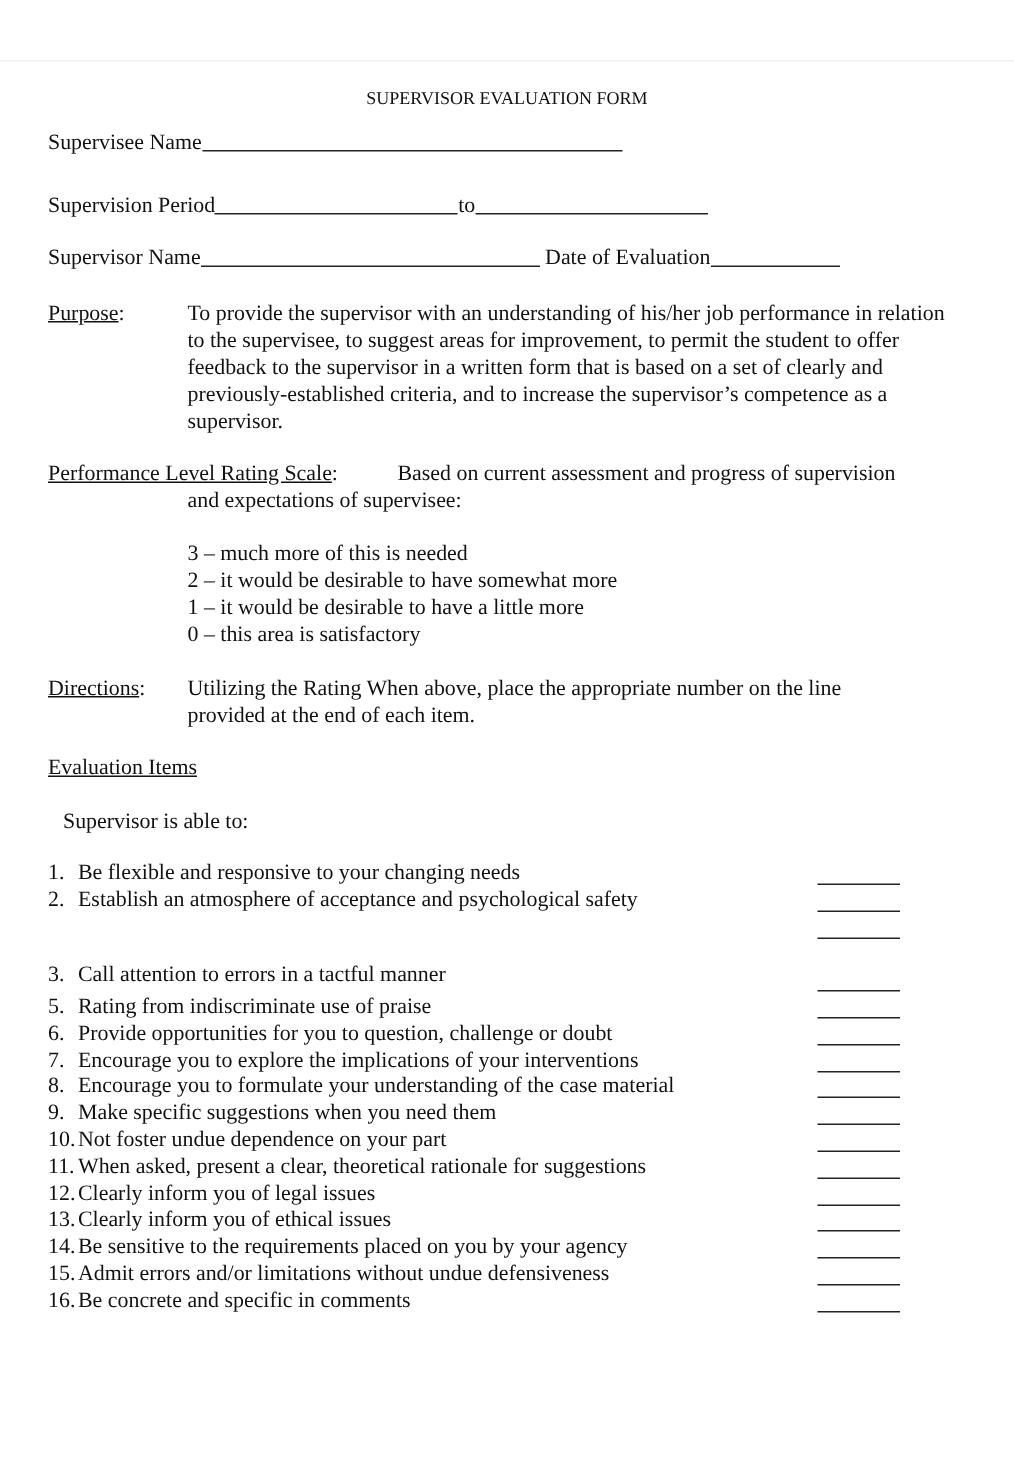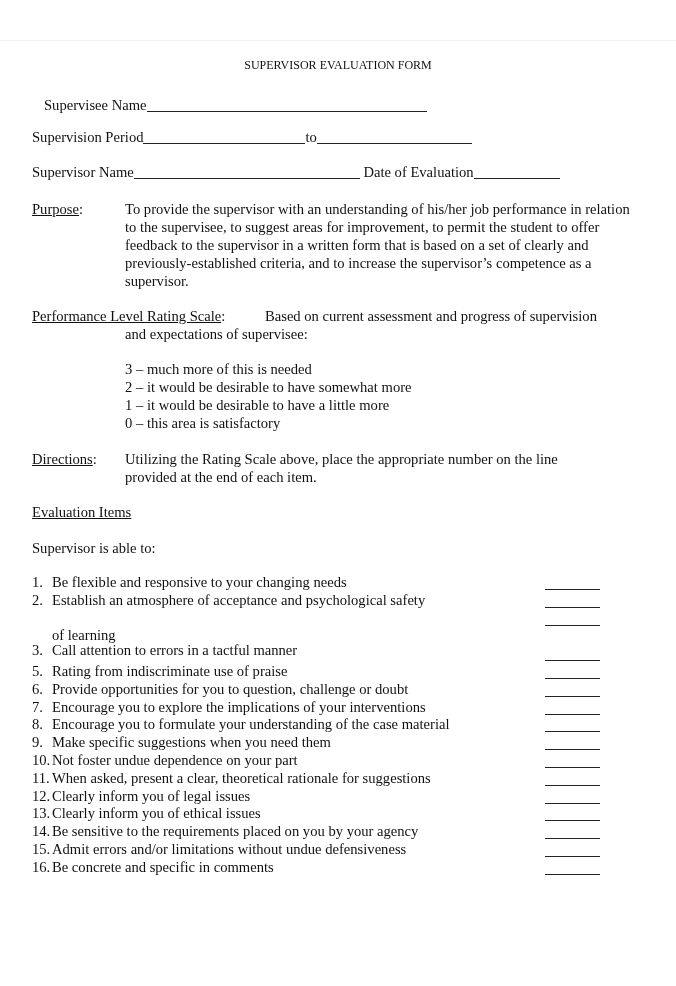--- a/index.html
+++ b/index.html
@@ -20,21 +20,21 @@
     .item .cont { padding-left: 20px; display: block; }
     .rline { position: absolute; left: 545px; width: 55px; border-bottom: 1px solid #222; height: 0; }
   </style>
 </head>
 <body>
 
 <div class="topbar"></div>
 
 <div class="abs title">SUPERVISOR EVALUATION FORM</div>
 
-<div class="abs" style="left:32px; top:96px;margin-left:12px;">
+<div class="abs" style="left:32px; top:86px;">
   <span>Supervisee Name</span><span class="blank" style="width:280px;"></span>
 </div>
 
 <div class="abs" style="left:32px; top:128px;">
   <span>Supervision Period</span><span class="blank" style="width:162px;"></span><span>to</span><span class="blank" style="width:155px;"></span>
 </div>
 
 <div class="abs" style="left:32px; top:163px;">
   <span>Supervisor Name</span><span class="blank" style="width:226px;"></span>
   <span>Date of Evaluation</span><span class="blank" style="width:86px;"></span>
@@ -52,41 +52,40 @@
 <div class="scale-line" style="top:325px;">and expectations of supervisee:</div>
 
 <div class="scale-line" style="top:360px;">3 – much more of this is needed</div>
 <div class="scale-line" style="top:378px;">2 – it would be desirable to have somewhat more</div>
 <div class="scale-line" style="top:396px;">1 – it would be desirable to have a little more</div>
 <div class="scale-line" style="top:414px;">0 – this area is satisfactory</div>
 
 <div class="abs" style="left:32px; top:450px;">
   <span class="u">Directions</span><span>:</span>
 </div>
-<div class="scale-line" style="top:450px;">Utilizing the Rating Scale above, place the appropriate number on the line</div>
+<div class="scale-line" style="top:450px;">Utilizing the Rating When above, place the appropriate number on the line</div>
 <div class="scale-line" style="top:468px;">provided at the end of each item.</div>
 
 <div class="abs u" style="left:32px; top:503px;">Evaluation Items</div>
-<div class="abs" style="left:32px; top:539px;text-align:center;">Supervisor is able to:</div>
+<div class="abs" style="left:42px; top:539px;text-align:center;">Supervisor is able to:</div>
 
 <div id="items-container">
     <div class="item" style="top: 574px;">
       <div><span class="num">1.</span><span>Be flexible and responsive to your changing needs</span></div>
     </div>
     <div class="rline" style="top: 589px;"></div>
     <div class="item" style="top: 591.8px;">
       <div><span class="num">2.</span><span>Establish an atmosphere of acceptance and psychological safety</span></div>
     </div>
     <div class="rline" style="top: 606.8px;"></div>
     <div class="item" style="top: 609.6px; margin-top: 32px;">
       <div><span class="num">3.</span><span>Call attention to errors in a tactful manner</span></div>
     </div>
     <div class="rline" style="top: 624.6px;"></div>
     <div class="item" style="top: 627.4px;">
-      <span class="cont">of learning</span>
     </div>
     <div class="rline" style="top: 660.2px;"></div>
     <div class="item" style="top: 663px;">
       <div><span class="num">5.</span><span>Rating from indiscriminate use of praise</span></div>
     </div>
     <div class="rline" style="top: 678px;"></div>
     <div class="item" style="top: 680.8px;">
       <div><span class="num">6.</span><span>Provide opportunities for you to question, challenge or doubt</span></div>
     </div>
     <div class="rline" style="top: 695.8px;"></div>

